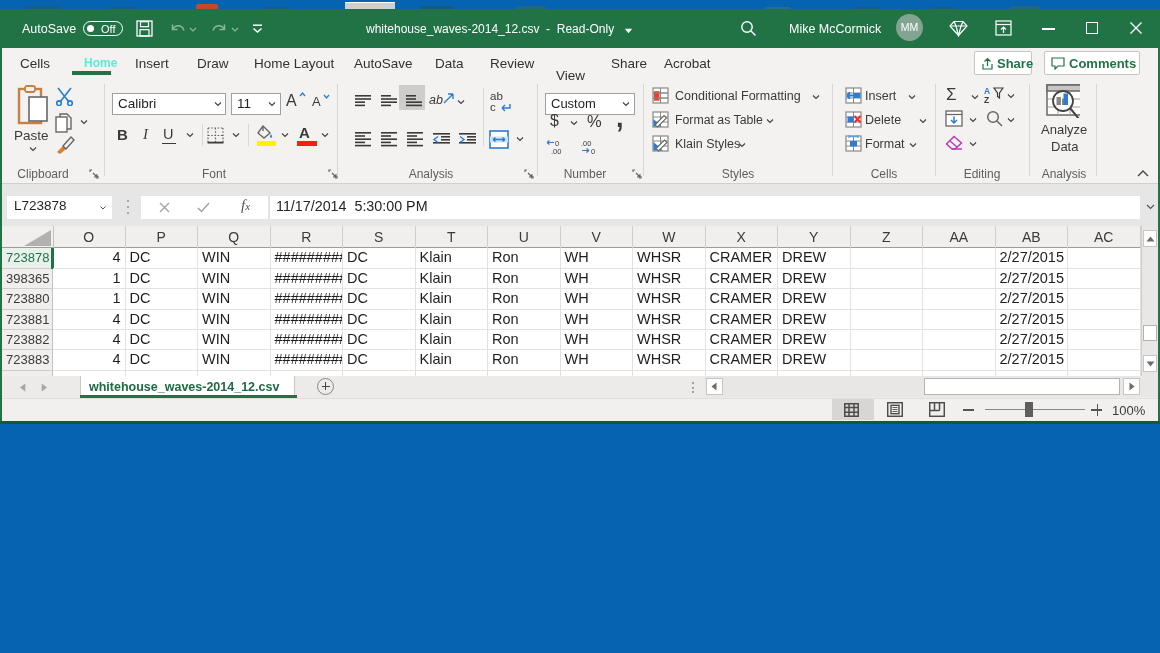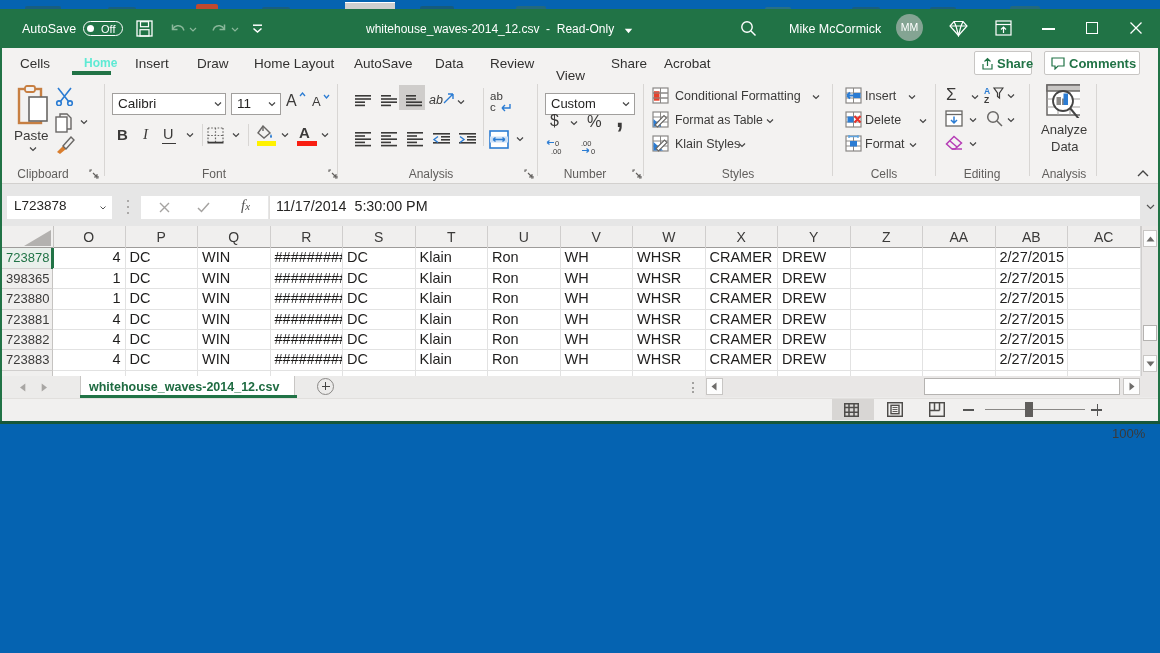--- a/index.html
+++ b/index.html
@@ -613,16 +613,16 @@
   </svg>
 <svg class="abs" style="left:929px;top:402px;" width="16" height="15" viewBox="0 0 16 15">
   <rect x="0.7" y="0.7" width="14.6" height="13.6" fill="none" stroke="#4e4c4a" stroke-width="1.5"></rect>
   <path d="M5.5 0 L5.5 8.6 M10.5 0 L10.5 8.6 M0 8.6 L10.5 8.6" fill="none" stroke="#4e4c4a" stroke-width="1.5"></path>
   </svg>
 <div class="abs" style="left:963px;top:409px;width:11px;height:1.6px;background:#555;"></div>
 <div class="abs" style="left:985px;top:409px;width:100px;height:1.2px;background:#8a8886;"></div>
 <div class="abs" style="left:1025px;top:402px;width:8px;height:15px;background:#605e5c;"></div>
 <div class="abs" style="left:1091px;top:409px;width:11px;height:1.6px;background:#555;"></div>
 <div class="abs" style="left:1096.5px;top:403.5px;width:1.6px;height:12px;background:#555;"></div>
-<span class="abs" style="left:1112px;top:426px;font-size:13px;color:#3b3a39;">100%</span>
+<span class="abs" style="left:1112px;top:403px;font-size:13px;color:#3b3a39;">100%</span>
 <div class="abs" style="left:0;top:9px;width:2px;height:412px;background:#217346;"></div>
 <div class="abs" style="left:1158px;top:9px;width:2px;height:412px;background:#217346;"></div>
 <div class="abs" style="left:0;top:421px;width:1160px;height:2.5px;background:#17573a;"></div>
 
 </body></html>

